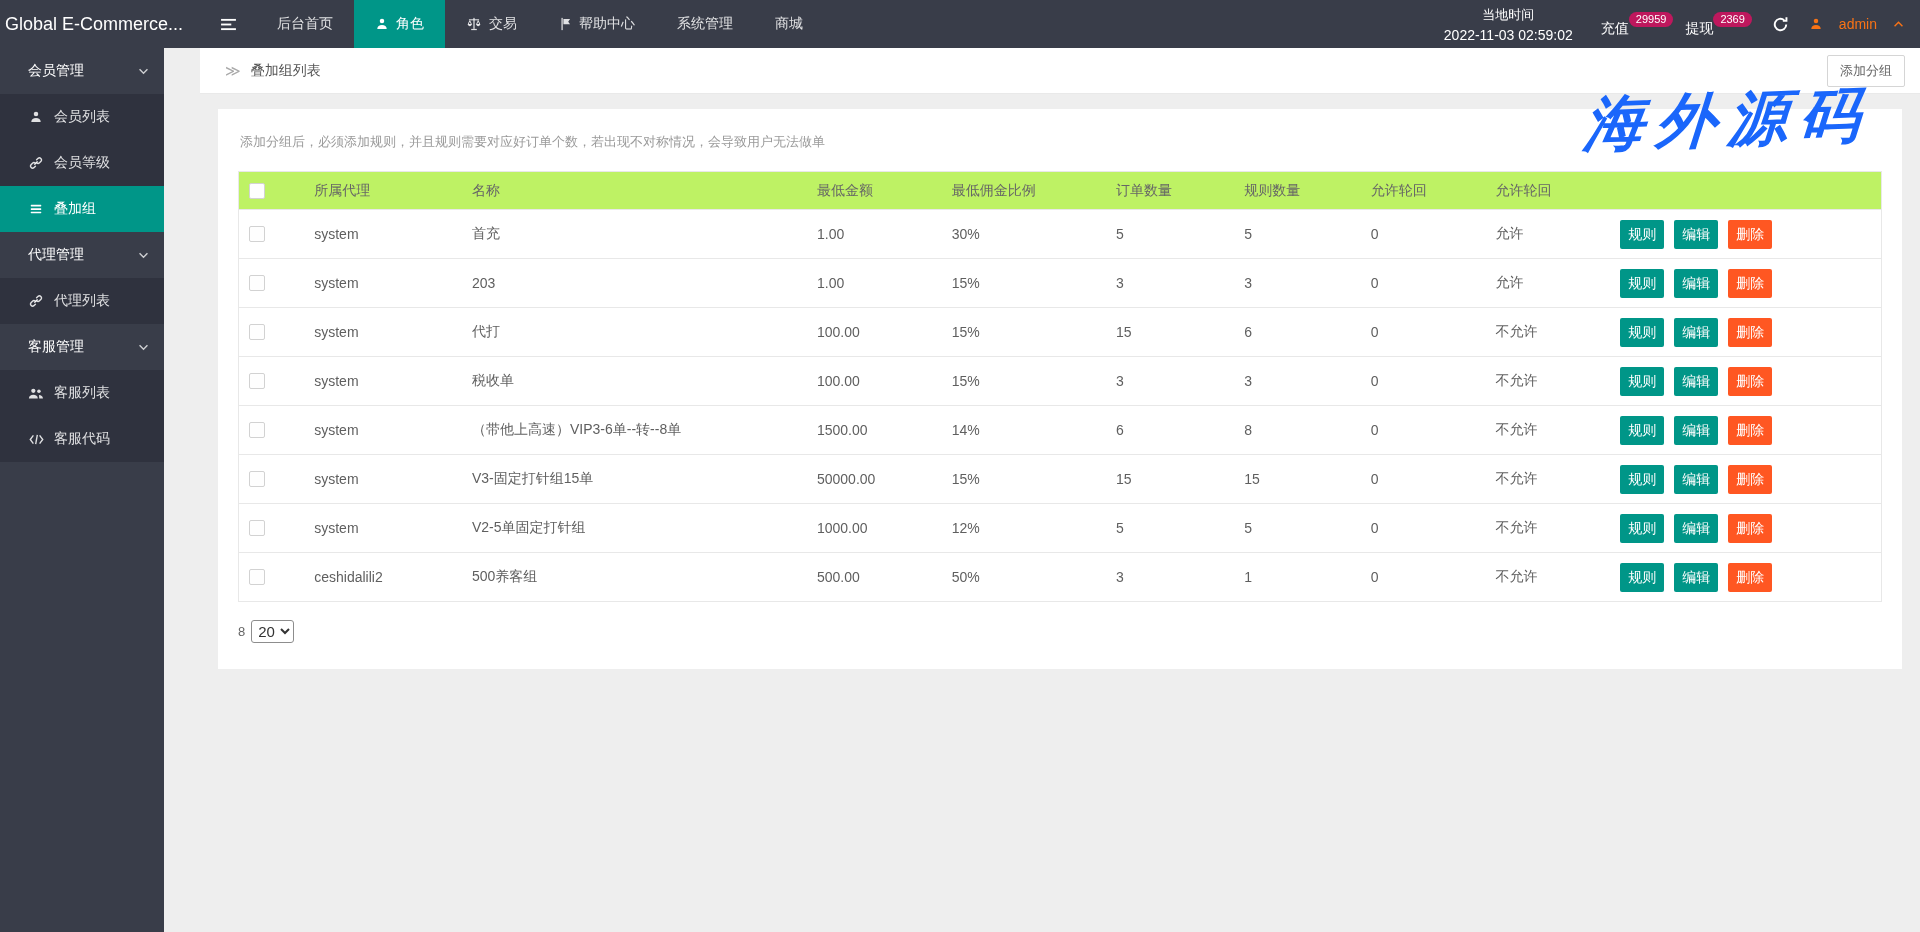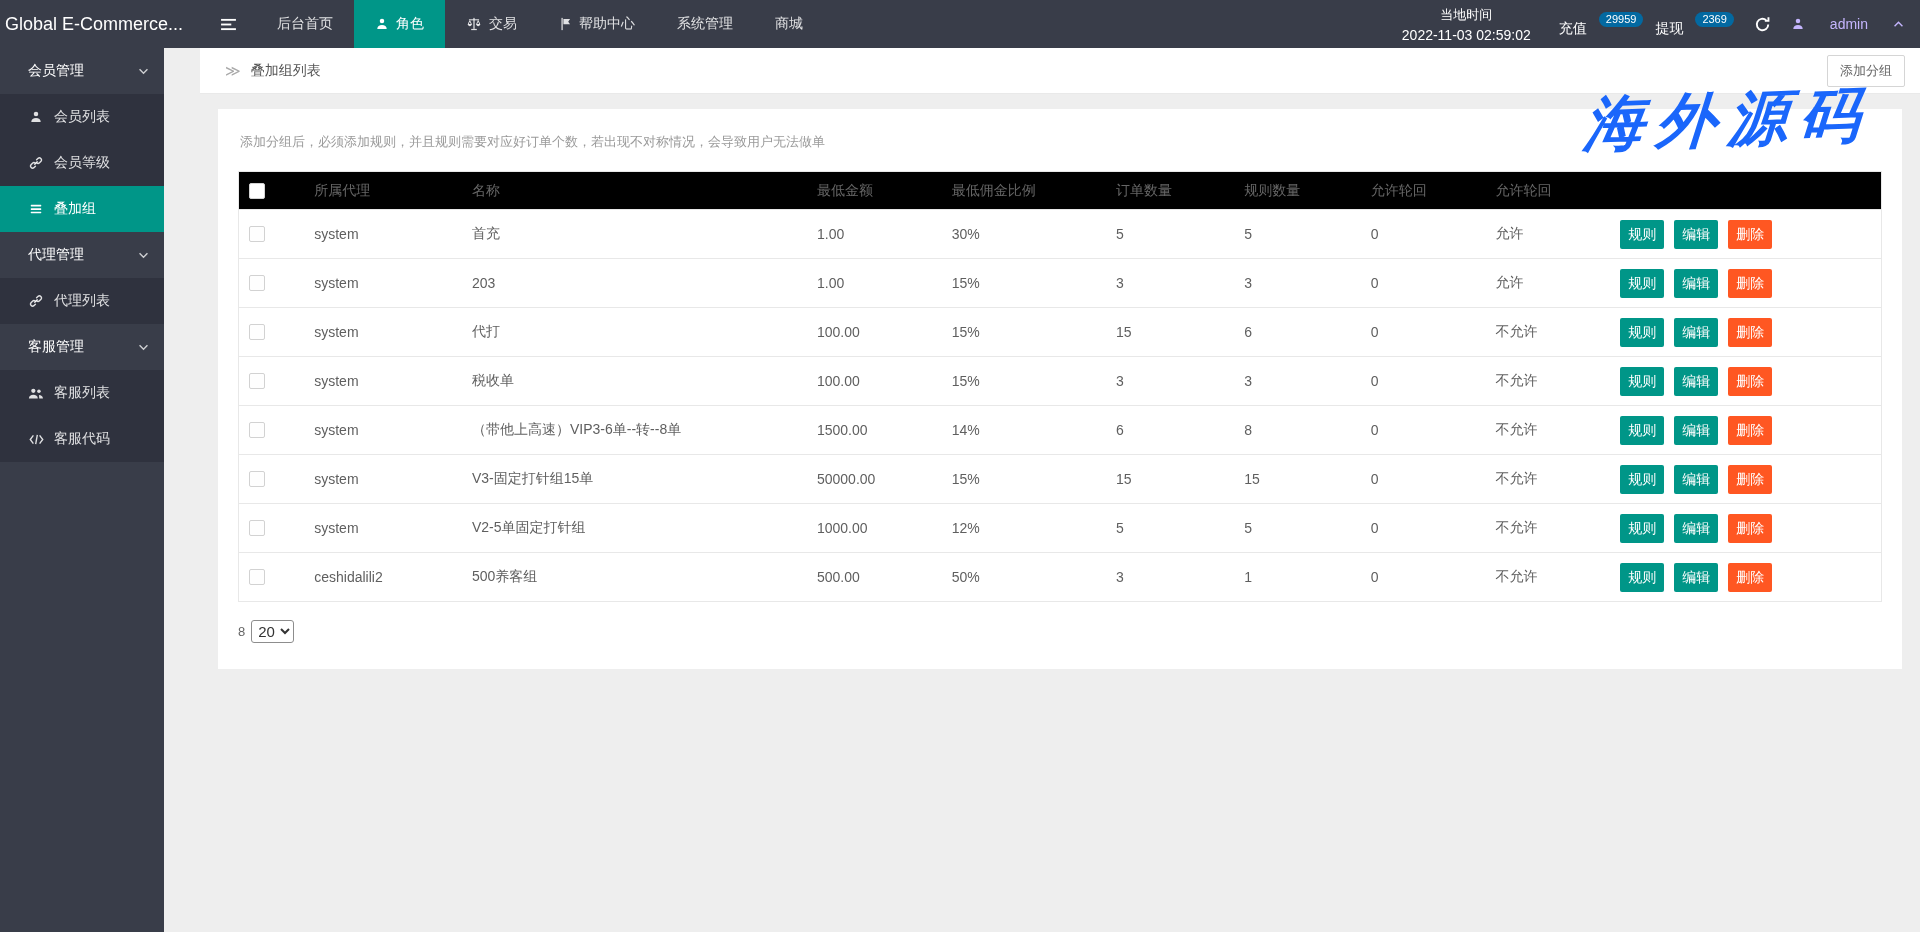--- a/index.html
+++ b/index.html
@@ -11,23 +11,23 @@
   .logo { width:200px; display:flex; align-items:center; padding-left:5px; color:#fff; font-size:18px; white-space:nowrap; overflow:hidden; }
   .nav-toggle { width:56px; display:flex; align-items:center; justify-content:center; color:#fff; cursor:pointer; }
   .topnav { display:flex; align-items:stretch; }
   .topnav .nav-item { display:flex; align-items:center; gap:7px; padding:0 21px; color:rgba(255,255,255,.85); font-size:14px; cursor:pointer; }
   .topnav .nav-item.active { background:#009688; color:#fff; }
   .topbar-right { margin-left:auto; display:flex; align-items:center; padding-right:16px; }
   .time-block { text-align:center; color:#fff; margin-right:28px; }
   .time-block .tl { font-size:13px; margin-bottom:3px; }
   .time-block .tv { font-size:14px; }
   .badge-item { position:relative; display:flex; align-items:center; color:#fff; font-size:14px; cursor:pointer; margin-right:12px; padding-top:10px; }
-  .badge-pill { background:#0369a1; color:#fff; font-size:11px; line-height:15px; padding:0 7px; border-radius:9px; margin:-20px 0 0 12px; }
+  .badge-pill { background:#be185d; color:#fff; font-size:11px; line-height:15px; padding:0 7px; border-radius:9px; margin:-20px 0 0 0; }
   .refresh-wrap { color:#fff; margin:0 20px 0 8px; cursor:pointer; display:flex; align-items:center; }
-  .user-menu { display:flex; align-items:center; gap:25px; color:#c4b5fd; font-size:14px; cursor:pointer; }
+  .user-menu { display:flex; align-items:center; gap:16px; color:#f97316; font-size:14px; cursor:pointer; }
 
   
   .sidebar { position:absolute; top:48px; left:0; bottom:0; width:164px; background:#393D49; z-index:10; }
   .side-group-title { position:relative; height:46px; display:flex; align-items:center; padding:0 15px 0 28px; color:#fff; font-size:14px; cursor:pointer; }
   .side-group-title .chev { position:absolute; right:15px; color:rgba(255,255,255,.75); display:flex; }
   .side-item { height:46px; display:flex; align-items:center; gap:10px; padding-left:28px; background:#2F323E; color:rgba(255,255,255,.85); font-size:14px; cursor:pointer; }
   .side-item.active { background:#009688; color:#fff; }
   .side-item .ico { display:flex; width:16px; justify-content:center; }
 
   
@@ -35,21 +35,21 @@
   .crumb-bar { height:46px; background:#fff; border-bottom:1px solid #e9e9e9; display:flex; align-items:center; padding:0 15px 0 25px; }
   .crumb-caret { color:#a9a9a9; font-size:15px; margin-right:10px; }
   .crumb-title { color:#555; font-size:14px; }
   .add-btn { margin-left:auto; background:#fff; border:1px solid #d5d5d5; border-radius:2px; color:#666; font-size:13px; padding:6px 12px; cursor:pointer; font-family:inherit; }
 
   .content { padding:15px 18px; }
   .card { background:#fff; padding:20px; min-height:560px; }
   .note { font-size:13px; color:#9a9a9a; margin:4px 0 20px 2px; }
 
   table.grid { width:100%; border-collapse:collapse; table-layout:fixed; border:1px solid #e8e8e8; }
-  table.grid th { background:#000000; font-weight:normal; text-align:left; height:38px; padding:0 10px; font-size:14px; color:#666; }
+  table.grid th { background:#bef264; font-weight:normal; text-align:left; height:38px; padding:0 10px; font-size:14px; color:#666; }
   table.grid td { height:49px; padding:0 10px; border-top:1px solid #e8e8e8; font-size:14px; color:#5f5f5f; background:#fff; }
   .cb { appearance:none; -webkit-appearance:none; width:16px; height:16px; border:1px solid #d2d2d2; border-radius:2px; background:#fefefe; cursor:pointer; display:block; }
   .act-btn { display:inline-block; min-width:44px; height:29px; line-height:29px; text-align:center; padding:0 8px; border:none; border-radius:2px; color:#fff; font-size:14px; margin-right:10px; cursor:pointer; font-family:inherit; }
   .act-teal { background:#009688; }
   .act-red  { background:#FF5722; }
 
   .pager { margin-top:18px; display:flex; align-items:center; gap:6px; font-size:13px; color:#666; }
   .pager select { font-size:15px; font-family:inherit; color:#333; border:1px solid #8d8d8d; border-radius:3px; height:23px; padding:0 2px; background:#fff; cursor:pointer; }
 
   .watermark { position:absolute; top:80px; right:48px; z-index:50; pointer-events:none;

